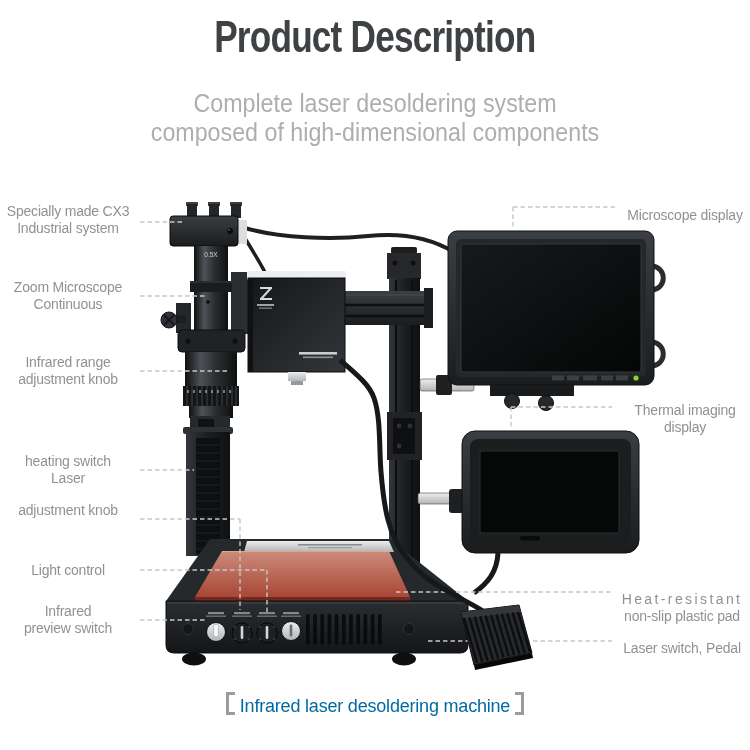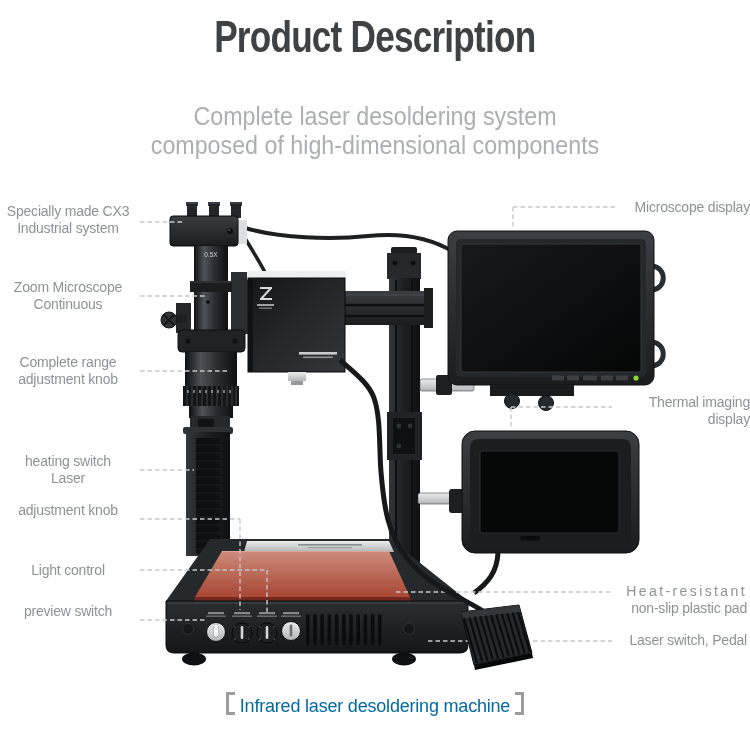--- a/index.html
+++ b/index.html
@@ -2,26 +2,26 @@
 <html><head>
 <meta charset="utf-8">
 <style>
   html,body{margin:0;padding:0;background:#ffffff;}
   #stage{position:relative;width:750px;height:750px;background:#ffffff;overflow:hidden;
          font-family:"Liberation Sans","DejaVu Sans",sans-serif;}
   #machine-svg{position:absolute;left:0;top:0;}
   .title{position:absolute;left:0;top:12px;width:750px;text-align:center;
          font-size:44px;font-weight:700;color:#3f4245;letter-spacing:-1px;}
   .title span{display:inline-block;transform:scaleX(0.80);transform-origin:center;white-space:nowrap;}
-  .subtitle{position:absolute;left:0;top:102px;width:750px;text-align:center;
+  .subtitle{position:absolute;left:0;top:89px;width:750px;text-align:center;
             font-size:25px;color:#acaeb0;line-height:29px;}
   .subtitle div{transform:scaleX(0.93);transform-origin:center;white-space:nowrap;}
   .lbl{position:absolute;font-size:14px;line-height:17px;color:#8f9294;letter-spacing:-0.2px;}
   .lbl-l{left:0;width:136px;text-align:center;}
-  .lbl-r{left:620px;width:130px;text-align:right;}
+  .lbl-r{left:620px;width:130px;text-align:center;margin-top:8px;}
   .ls-wide{letter-spacing:2.4px;}
   .caption{position:absolute;left:0;top:692px;width:750px;text-align:center;
            font-size:18px;color:#0369a1;letter-spacing:-0.2px;}
   .cap-br{display:inline-block;width:6px;height:17px;vertical-align:-3px;margin:0 5px;}
   .cap-br.l{border-left:3px solid #9a9c9e;border-top:3px solid #9a9c9e;border-bottom:3px solid #9a9c9e;}
   .cap-br.r{border-right:3px solid #9a9c9e;border-top:3px solid #9a9c9e;border-bottom:3px solid #9a9c9e;}
   .dash{stroke:#c6c8ca;stroke-width:1.4;stroke-dasharray:4.5 3;fill:none;}
 </style>
 </head>
 <body>
@@ -281,34 +281,35 @@
 
   <div class="lbl lbl-l" style="top:203px">
     <div>Specially made CX3</div>
     <div>Industrial system</div>
   </div>
   <div class="lbl lbl-l" style="top:279px">
     <div>Zoom Microscope</div>
     <div>Continuous</div>
   </div>
   <div class="lbl lbl-l" style="top:354px">
-    <div>Complete range</div>
+    <div>Infrared range</div>
     <div>adjustment knob</div>
   </div>
   <div class="lbl lbl-l" style="top:453px">
     <div>heating switch</div>
     <div>Laser</div>
   </div>
   <div class="lbl lbl-l" style="top:502px">
     <div>adjustment knob</div>
   </div>
   <div class="lbl lbl-l" style="top:562px">
     <div>Light control</div>
   </div>
   <div class="lbl lbl-l" style="top:603px">
+    <div>Infrared</div>
     <div>preview switch</div>
   </div>
 
   <div class="lbl lbl-r" style="top:199px">
     <div>Microscope display</div>
   </div>
   <div class="lbl lbl-r" style="top:394px">
     <div>Thermal imaging</div>
     <div>display</div>
   </div>

